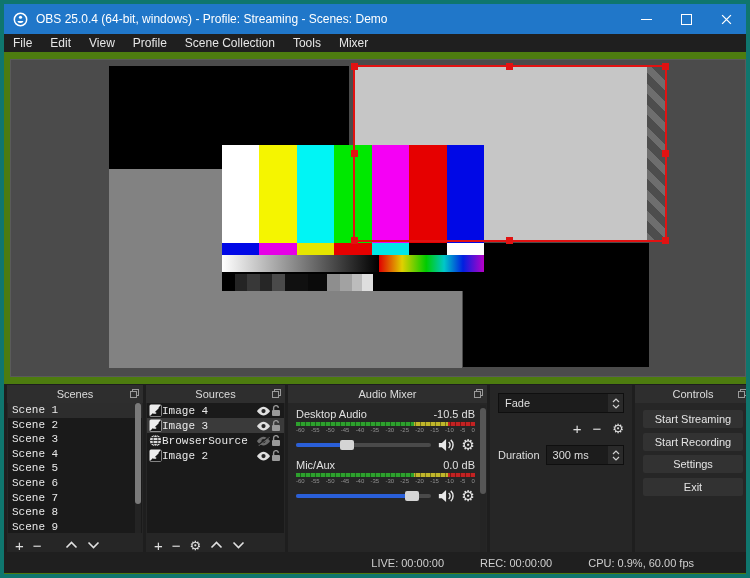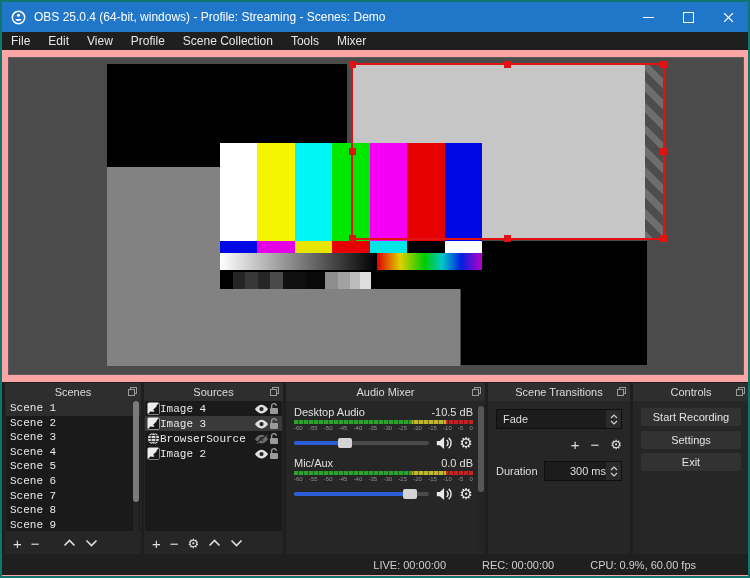--- a/index.html
+++ b/index.html
@@ -1,17 +1,17 @@
 <!DOCTYPE html>
 <html><head>
 <meta charset="utf-8">
 <style>
   html,body{margin:0;padding:0;background:#111;}
   .window{position:relative;width:750px;height:578px;box-sizing:border-box;
-    background:#fca5a5;border:2px solid #0f766e;overflow:hidden;
+    background:#4d7c0f;border:4px solid #0f766e;overflow:hidden;
     font-family:"Liberation Sans","DejaVu Sans",sans-serif;color:#dedede;
     -webkit-font-smoothing:antialiased;}
   .abs{position:absolute;}
 
   
   .titlebar{position:absolute;left:0;top:0;right:0;height:30px;background:#2077c9;
     display:flex;align-items:center;}
   .titlebar .logo{margin:0 8px 0 9px;display:flex;}
   .titlebar .title{font-size:12px;color:#fff;}
   .winbtns{margin-left:auto;display:flex;height:100%;}
@@ -94,21 +94,21 @@
   .gear-glyph{font-size:15px;color:#e8e8e8;line-height:15px;}
 
   
   .transbody{padding:8px 8px 0 8px;}
   .select{height:18px;background:#1c1c1c;border:1px solid #0f0f0f;display:flex;align-items:center;}
   .select .val{flex:1;padding-left:6px;font-size:11px;}
   .spin{width:15px;height:100%;display:flex;flex-direction:column;align-items:center;justify-content:center;gap:1px;background:#2a2a2a;}
   .trow2{display:flex;justify-content:flex-end;align-items:center;gap:11px;margin-top:8px;color:#e0e0e0;}
   .trow3{display:flex;align-items:center;margin-top:9px;font-size:11px;}
   .durfield{flex:1;margin-left:6px;height:18px;background:#1c1c1c;border:1px solid #0f0f0f;display:flex;align-items:center;}
-  .durfield .val{flex:1;padding-left:6px;font-size:11px;text-align:right;}
+  .durfield .val{flex:1;padding-left:6px;font-size:11px;}
 
   
   .ctrlbody{padding:7px 8px 0 8px;display:flex;flex-direction:column;gap:4.5px;}
   .btn{height:18px;background:#323232;border-radius:2px;font-size:11px;color:#e4e4e4;
     display:flex;align-items:center;justify-content:center;}
 
   
   .statusbar{position:absolute;left:0;right:0;bottom:1px;height:21px;background:#1f1f1f;
     display:flex;align-items:center;justify-content:flex-end;gap:36px;padding-right:52px;
     font-size:11px;color:#cfcfcf;}
@@ -410,27 +410,20 @@
             <span class="gear-glyph">⚙</span>
           </div>
         </div>
       </div>
       <div class="sbar" style="top:20px;bottom:4px;">
           <div class="thumb" style="top:2%;height:58%;background:#565656;"></div>
         </div>
     </div>
 
     <div class="panel p-trans">
-      <div class="phead">
-        <span>Scene Transitions</span>
-        <svg class="float-ico" width="9" height="9" viewBox="0 0 9 9">
-            <rect x="2.5" y="0.5" width="6" height="6" fill="none" stroke="#9a9a9a"></rect>
-            <rect x="0.5" y="2.5" width="6" height="6" fill="#2e2e2e" stroke="#9a9a9a"></rect>
-          </svg>
-      </div>
       <div class="transbody">
         <div class="select">
           <span class="val">Fade</span>
           <span class="spin">
             <svg width="8" height="5" viewBox="0 0 8 5">
                 <polyline points="1,4 4,1 7,4" fill="none" stroke="#cfcfcf" stroke-width="1.2"></polyline>
               </svg>
             <svg width="8" height="5" viewBox="0 0 8 5">
                 <polyline points="1,1 4,4 7,1" fill="none" stroke="#cfcfcf" stroke-width="1.2"></polyline>
               </svg>
@@ -460,20 +453,21 @@
 
     <div class="panel p-controls">
       <div class="phead">
         <span>Controls</span>
         <svg class="float-ico" width="9" height="9" viewBox="0 0 9 9">
             <rect x="2.5" y="0.5" width="6" height="6" fill="none" stroke="#9a9a9a"></rect>
             <rect x="0.5" y="2.5" width="6" height="6" fill="#2e2e2e" stroke="#9a9a9a"></rect>
           </svg>
       </div>
       <div class="ctrlbody">
+        <div class="btn">Start Streaming</div>
         <div class="btn">Start Recording</div>
         <div class="btn">Settings</div>
         <div class="btn">Exit</div>
       </div>
     </div>
   </div>
 
   <div class="statusbar">
     <span>LIVE: 00:00:00</span>
     <span>REC: 00:00:00</span>

